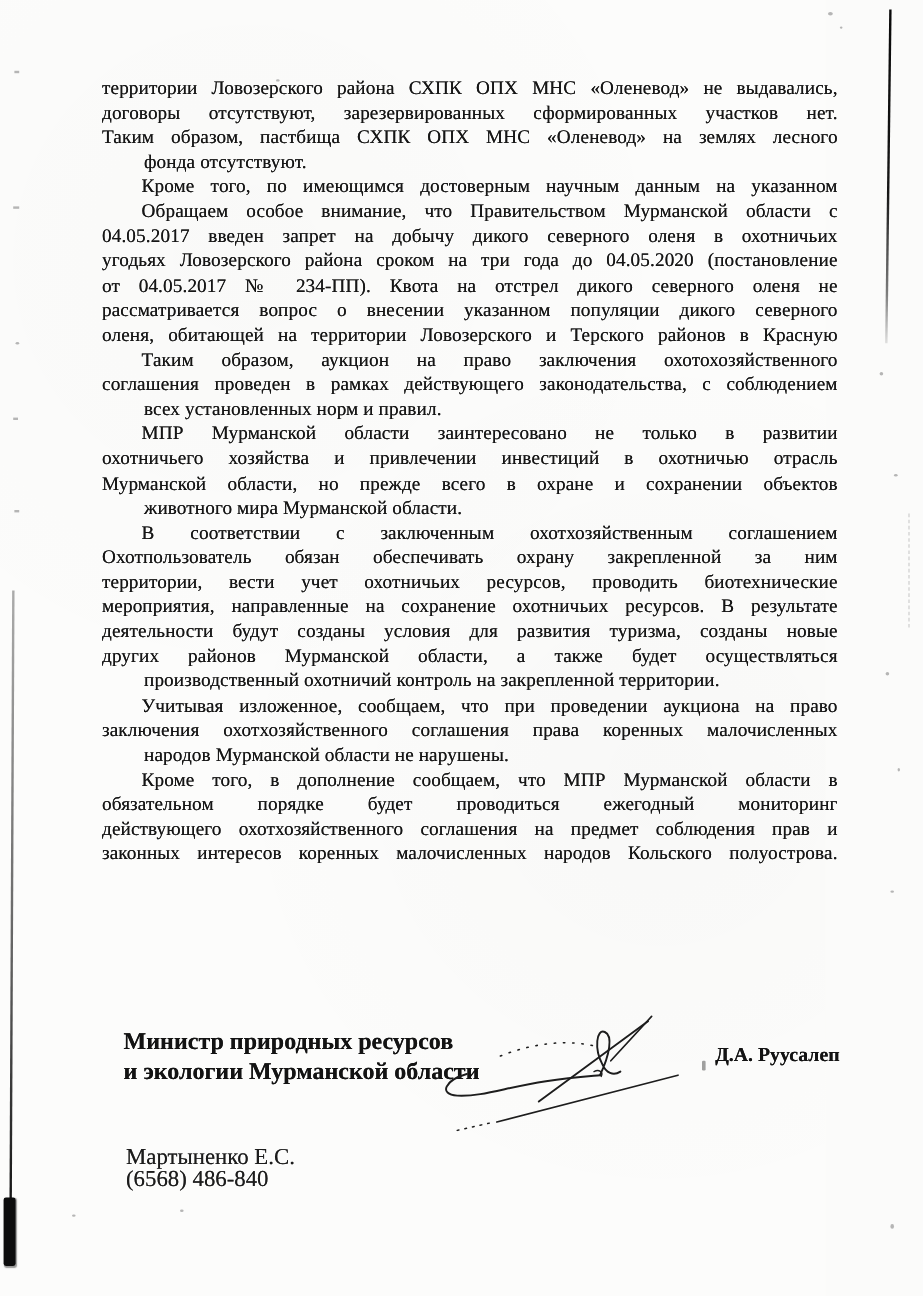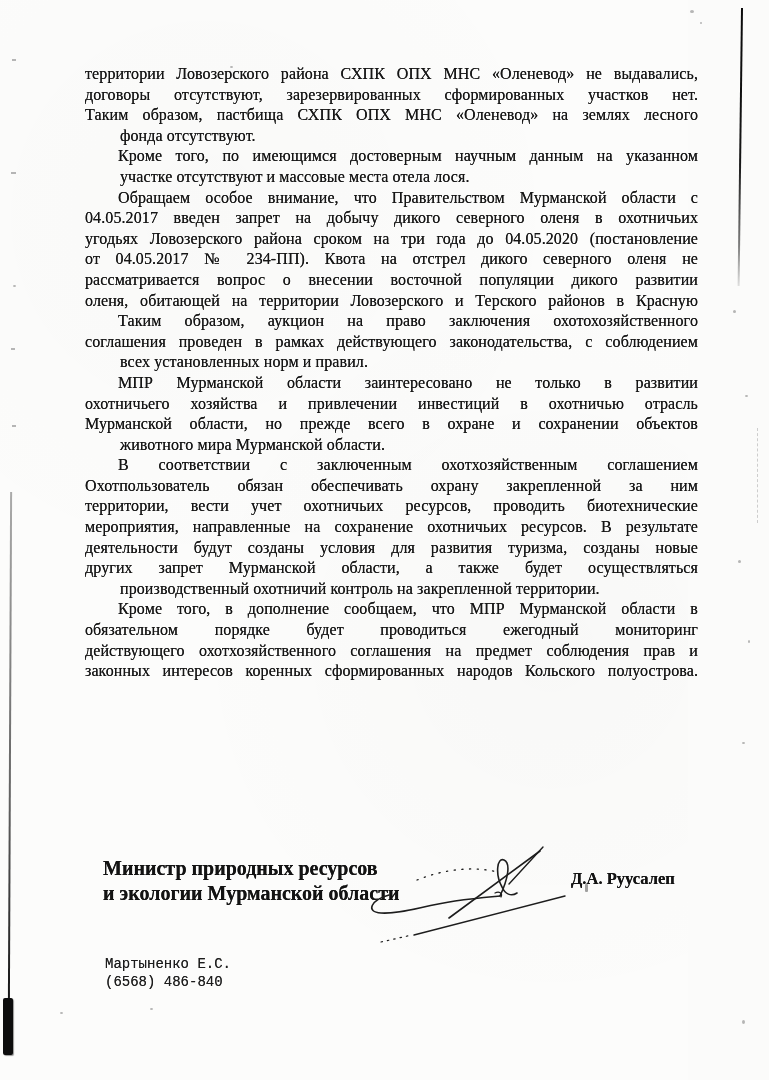--- a/index.html
+++ b/index.html
@@ -38,30 +38,29 @@
     position: absolute;
     left: 85px; top: 856px; width: 615px; height: 120px;
     color: #131313;
   }
   .sig-left {
     position: absolute; left: 18px; top: 0;
     font-weight: bold; font-size: 20px; line-height: 25px;
     text-shadow: 0 0 0.5px rgba(10,10,10,0.9);
   }
   .sig-name {
-    position: absolute; left: 486px; top: 13px;
+    position: absolute; left: 511px; top: 13px;
     font-weight: bold; font-size: 16.5px;
     text-shadow: 0 0 0.5px rgba(10,10,10,0.9);
   }
   .sig-svg { position: absolute; left: 272px; top: -18px; }
   .footer-contact {
     position: absolute; left: 105px; top: 956px;
-    color: #1c1c1c; font-size: 14px; line-height: 17.5px;
+    color: #1c1c1c; font-size: 19px; line-height: 17.5px;
     text-shadow: 0 0 0.3px rgba(10,10,10,0.7);
-    font-family: Liberation Mono, monospace;
   }
   
   .artifact { position: absolute; pointer-events: none; }
   .vline-right {
     left: 741px; top: 8px; width: 2px; height: 278px;
     background: linear-gradient(to bottom, #0a0a0a 0%, #161616 55%, rgba(20,20,20,0.55) 85%, rgba(20,20,20,0.12) 100%);
     transform: rotate(0.7deg); transform-origin: top center;
   }
   .vline-left {
     left: 9px; top: 492px; width: 1.6px; height: 512px;
@@ -86,55 +85,59 @@
 
   <div class="body-text" id="paragraphs">
       <div class="para">
         <div class="line">территории Ловозерского района СХПК ОПХ МНС «Оленевод» не выдавались,</div>
         <div class="line">договоры отсутствуют, зарезервированных сформированных участков нет.</div>
         <div class="line">Таким образом, пастбища СХПК ОПХ МНС «Оленевод» на землях лесного</div>
         <div class="line last">фонда отсутствуют.</div>
       </div>
       <div class="para">
         <div class="line indent">Кроме того, по имеющимся достоверным научным данным на указанном</div>
-        <div class="line last">участке отсутствуют и массовые места отела лося.</div>
       </div>
       <div class="para">
         <div class="line indent">Обращаем особое внимание, что Правительством Мурманской области с</div>
         <div class="line">04.05.2017 введен запрет на добычу дикого северного оленя в охотничьих</div>
         <div class="line">угодьях Ловозерского района сроком на три года до 04.05.2020 (постановление</div>
         <div class="line">от 04.05.2017 № 234-ПП). Квота на отстрел дикого северного оленя не</div>
-        <div class="line">рассматривается вопрос о внесении восточной популяции дикого развитии</div>
+        <div class="line">рассматривается вопрос о внесении указанном популяции дикого северного</div>
         <div class="line">оленя, обитающей на территории Ловозерского и Терского районов в Красную</div>
       </div>
       <div class="para">
         <div class="line indent">Таким образом, аукцион на право заключения охотохозяйственного</div>
         <div class="line">соглашения проведен в рамках действующего законодательства, с соблюдением</div>
         <div class="line last">всех установленных норм и правил.</div>
       </div>
       <div class="para">
         <div class="line indent">МПР Мурманской области заинтересовано не только в развитии</div>
         <div class="line">охотничьего хозяйства и привлечении инвестиций в охотничью отрасль</div>
         <div class="line">Мурманской области, но прежде всего в охране и сохранении объектов</div>
         <div class="line last">животного мира Мурманской области.</div>
       </div>
       <div class="para">
         <div class="line indent">В соответствии с заключенным охотхозяйственным соглашением</div>
         <div class="line">Охотпользователь обязан обеспечивать охрану закрепленной за ним</div>
         <div class="line">территории, вести учет охотничьих ресурсов, проводить биотехнические</div>
         <div class="line">мероприятия, направленные на сохранение охотничьих ресурсов. В результате</div>
         <div class="line">деятельности будут созданы условия для развития туризма, созданы новые</div>
-        <div class="line">других запрет Мурманской области, а также будет осуществляться</div>
+        <div class="line">других районов Мурманской области, а также будет осуществляться</div>
         <div class="line last">производственный охотничий контроль на закрепленной территории.</div>
+      </div>
+      <div class="para">
+        <div class="line indent">Учитывая изложенное, сообщаем, что при проведении аукциона на право</div>
+        <div class="line">заключения охотхозяйственного соглашения права коренных малочисленных</div>
+        <div class="line last">народов Мурманской области не нарушены.</div>
       </div>
       <div class="para">
         <div class="line indent">Кроме того, в дополнение сообщаем, что МПР Мурманской области в</div>
         <div class="line">обязательном порядке будет проводиться ежегодный мониторинг</div>
         <div class="line">действующего охотхозяйственного соглашения на предмет соблюдения прав и</div>
-        <div class="line">законных интересов коренных сформированных народов Кольского полуострова.</div>
+        <div class="line">законных интересов коренных малочисленных народов Кольского полуострова.</div>
       </div>
     </div>
 
   <div class="sig-block">
     <div class="sig-left">
       <div>Министр природных ресурсов</div>
       <div>и экологии Мурманской области</div>
     </div>
 
     <svg class="sig-svg" width="235" height="125" viewBox="0 0 235 125">

